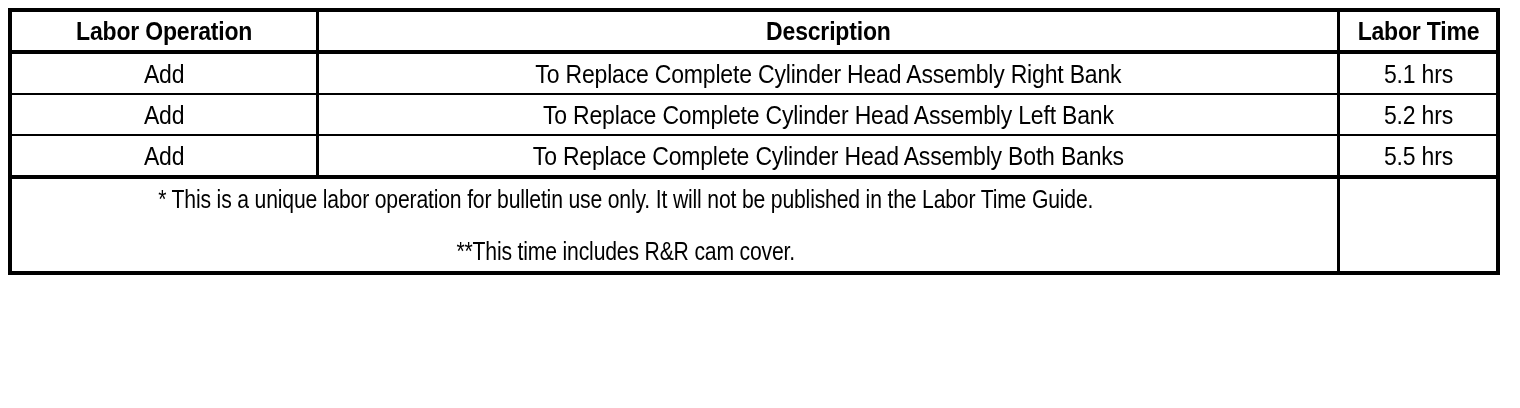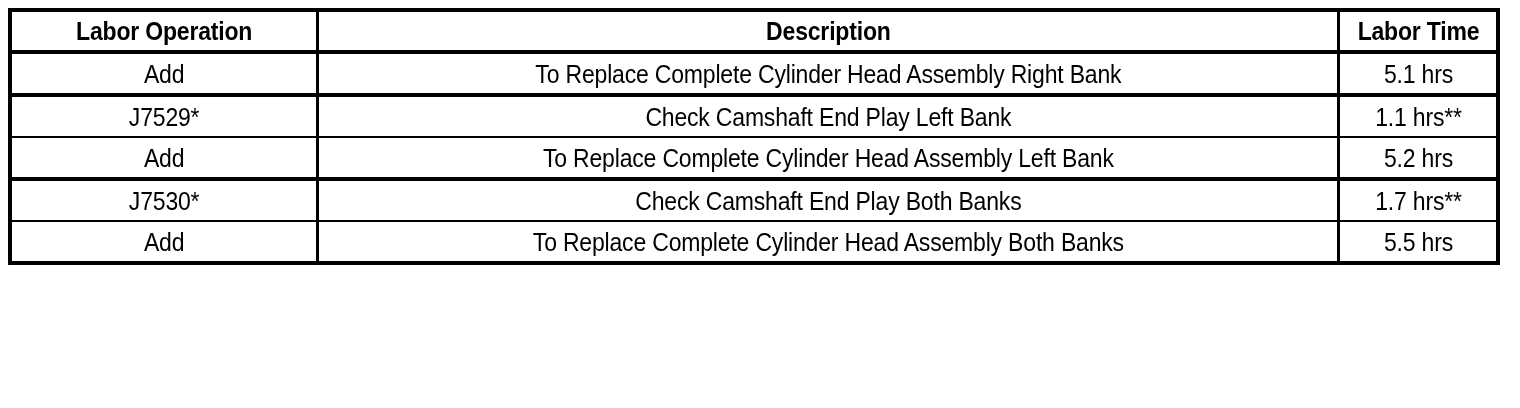--- a/index.html
+++ b/index.html
@@ -127,40 +127,38 @@
     </thead>
 
     <tbody>
 
       <tr class="data-row group-second">
         <td class="cell-op">Add</td>
         <td class="cell-desc">To Replace Complete Cylinder Head Assembly Right Bank</td>
         <td class="cell-time">5.1 hrs</td>
       </tr>
 
-      <tr class="data-row group-start">
-        <td class="cell-op">J7529*</td>
-        <td class="cell-desc">Check Camshaft End Play Left Bank</td>
-        <td class="cell-time">1.1 hrs**</td>
-      </tr>
 
       <tr class="data-row group-second">
         <td class="cell-op">Add</td>
         <td class="cell-desc">To Replace Complete Cylinder Head Assembly Left Bank</td>
         <td class="cell-time">5.2 hrs</td>
       </tr>
 
-      <tr class="data-row group-start">
-        <td class="cell-op">J7530*</td>
-        <td class="cell-desc">Check Camshaft End Play Both Banks</td>
-        <td class="cell-time">1.7 hrs**</td>
-      </tr>
 
       <tr class="data-row group-second">
         <td class="cell-op">Add</td>
         <td class="cell-desc">To Replace Complete Cylinder Head Assembly Both Banks</td>
         <td class="cell-time">5.5 hrs</td>
       </tr>
 
+      <tr class="footnote-row">
+        <td class="footnote-cell" colspan="2">
+          <span class="fn-line">* This is a unique labor operation for bulletin use only. It will not be published in the Labor Time Guide.</span>
+          <span class="fn-gap"></span>
+          <span class="fn-line">**This time includes R&amp;R cam cover.</span>
+        </td>
+        <td class="footnote-time"></td>
+      </tr>
     </tbody>
   </table>
 
 </div>
 
 </body></html>

